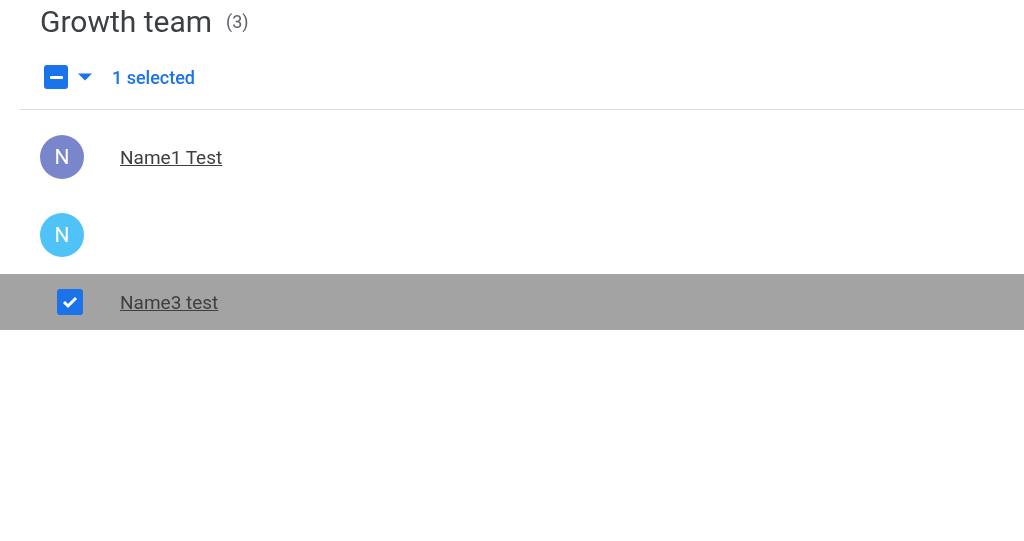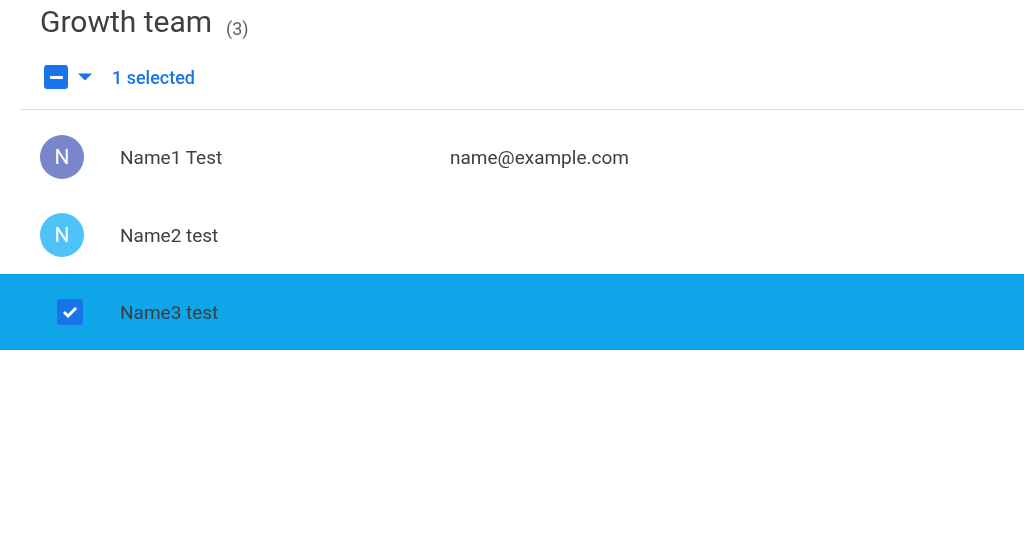--- a/index.html
+++ b/index.html
@@ -6,21 +6,21 @@
     body {
       font-family: 'Google Sans', Roboto, Arial, sans-serif;
       background: #ffffff;
       width: 1024px;
       height: 541px;
       overflow: hidden;
     }
     .header {
       padding: 4px 0 0 40px;
       display: flex;
-      align-items: flex-end;
+      align-items: center;
       gap: 14px;
     }
     .title {
       font-size: 30px;
       font-weight: 400;
       color: #3c4043;
       letter-spacing: 0;
     }
     .count {
       font-size: 18px;
@@ -74,22 +74,22 @@
       padding-top: 8px;
     }
     .row {
       display: flex;
       align-items: center;
       height: 78px;
       padding-left: 40px;
       cursor: pointer;
     }
     .row.selected {
-      background: #0ea5e9;
-      height: 76px;
+      background: #a3a3a3;
+      height: 56px;
     }
     .avatar-slot {
       width: 44px;
       height: 44px;
       display: flex;
       align-items: center;
       justify-content: center;
       margin-right: 36px;
     }
     .avatar {
@@ -120,20 +120,21 @@
     .checkbox svg {
       fill: none;
       stroke: #ffffff;
       stroke-width: 3;
     }
     .name-col {
       width: 330px;
       font-size: 19px;
       color: #3c4043;
       font-weight: 400;
+      text-decoration: underline;
     }
     .email-col {
       font-size: 19px;
       color: #3c4043;
       font-weight: 400;
     }
   </style>
 </head>
 <body>
 
@@ -158,30 +159,28 @@
 
 <div class="list">
 
   <div class="row">
     <div class="avatar-slot">
       <div class="avatar" style="background:#7986cb">
         <span>N</span>
       </div>
     </div>
     <div class="name-col">Name1 Test</div>
-    <div class="email-col">name@example.com</div>
   </div>
 
   <div class="row">
     <div class="avatar-slot">
       <div class="avatar" style="background:#4fc3f7">
         <span>N</span>
       </div>
     </div>
-    <div class="name-col">Name2 test</div>
   </div>
 
   <div class="row selected">
     <div class="avatar-slot">
       <div class="checkbox">
         <svg width="16" height="14" viewBox="0 0 16 14">
           <path d="M2 7 L6 11 L14 3"></path>
         </svg>
       </div>
     </div>

